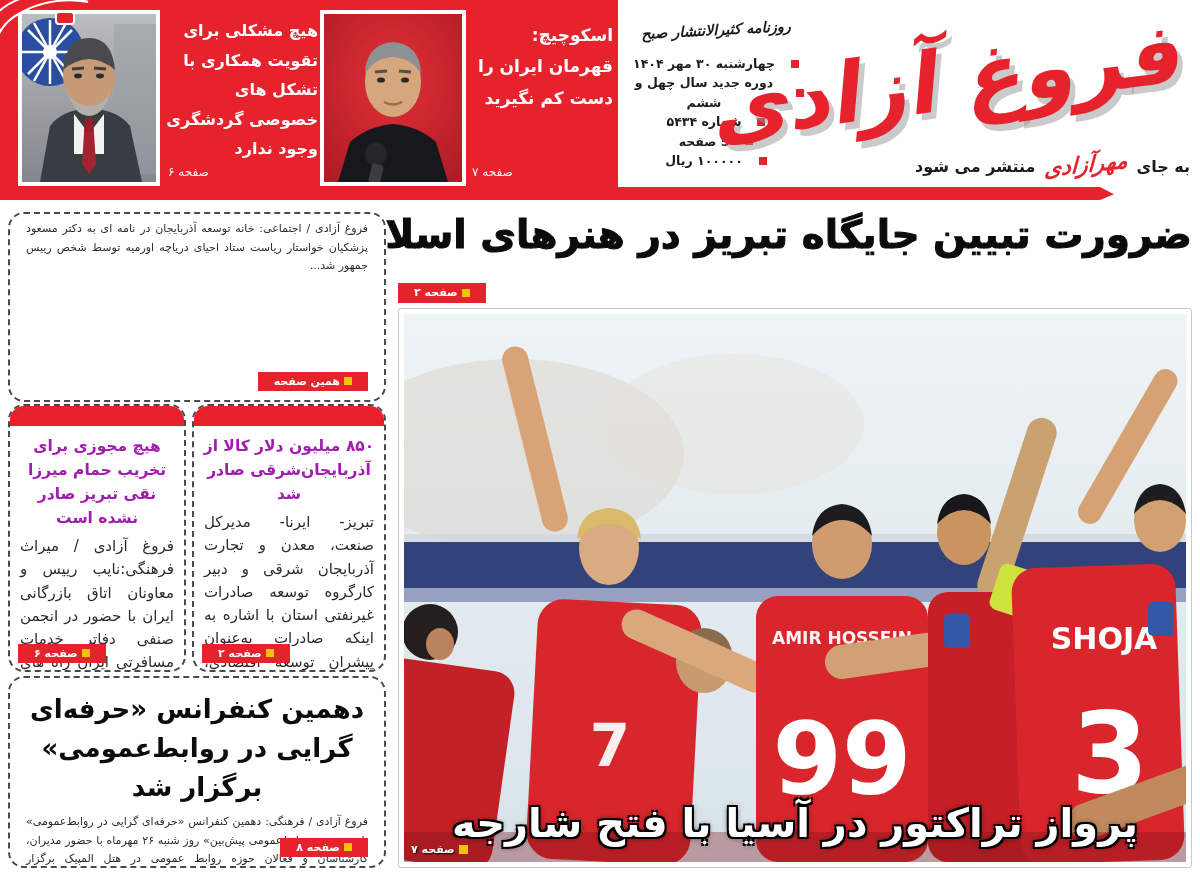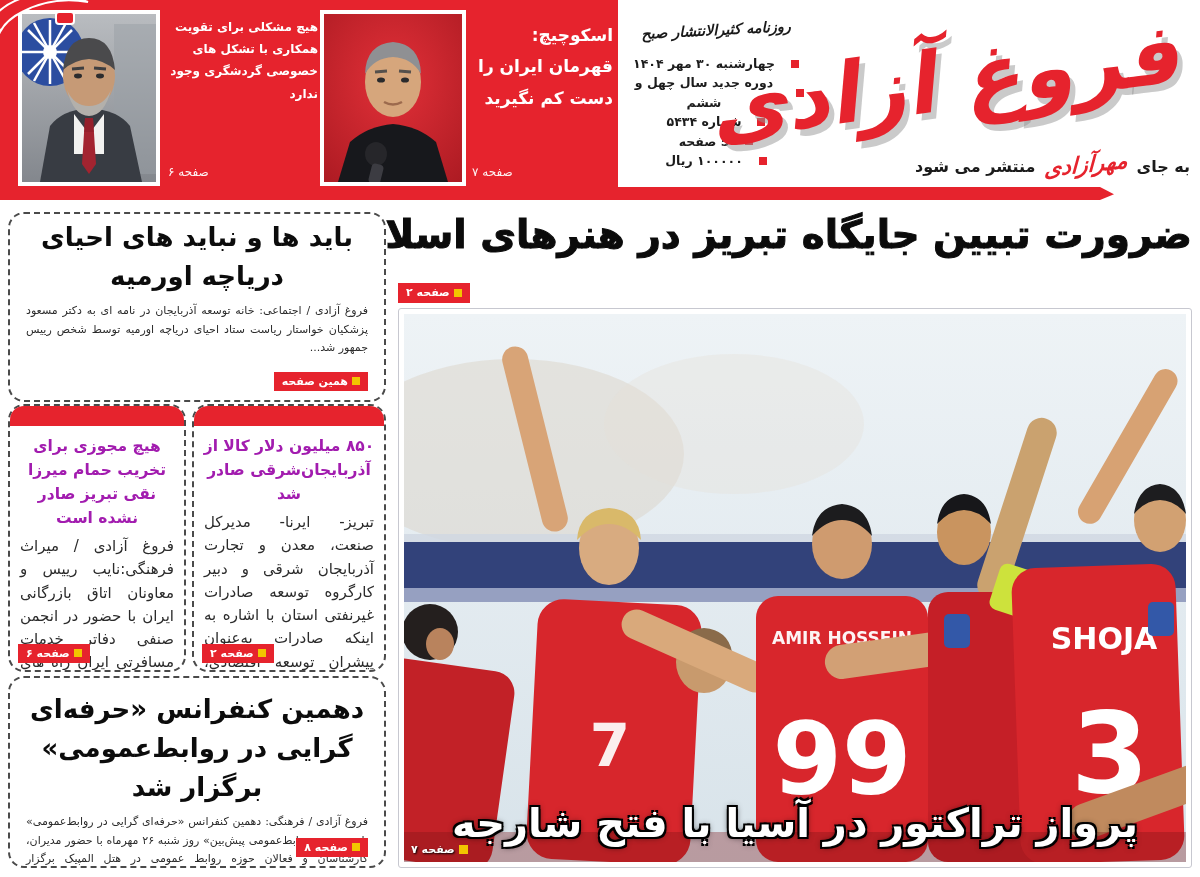--- a/index.html
+++ b/index.html
@@ -6,21 +6,21 @@
   html,body { background:#ffffff; }
   body { font-family:"DejaVu Sans", sans-serif; }
   .page { position:relative; width:1200px; height:877px; background:#fff; overflow:hidden; direction:rtl; }
 
   
   .red-band { position:absolute; left:0; top:0; width:618px; height:200px; background:#e6232d; }
   .band-photo { position:absolute; top:10px; background:#777; border:4px solid #fff; overflow:hidden; }
   .band-photo svg { display:block; }
   .p1 { left:18px; width:142px; height:176px; }
   .p2 { left:320px; width:146px; height:176px; }
-  .band-head { position:absolute; color:#fff; font-weight:bold; font-size:12px; line-height:1.85; text-align:right; }
+  .band-head { position:absolute; color:#fff; font-weight:bold; font-size:16px; line-height:1.85; text-align:right; }
   .bh1 { right:300px; left:165px; top:16px; }
   .bh2 { right:5px; left:470px; top:20px; font-size:17px; }
   .band-tag { position:absolute; color:#fff; font-size:12px; opacity:.95; }
   .bt1 { left:168px; top:165px; }
   .bt2 { left:472px; top:165px; }
 
   .corner-mark { position:absolute; left:-8px; top:-14px; width:120px; height:60px; pointer-events:none; }
 
   
   .info-col { position:absolute; left:628px; top:0; width:176px; height:186px; text-align:center; }
@@ -34,21 +34,21 @@
     font-size:84px; font-weight:bold; color:#e6232d; transform:rotate(-7deg) skewX(-12deg);
     text-shadow:6px 7px 0 rgba(150,150,150,.5); white-space:nowrap; }
   .tagline { position:absolute; right:10px; top:152px; font-size:16px; color:#1b1b1b; font-weight:bold; }
   .tagline .mehr { color:#e6232d; font-size:22px; font-style:italic; font-weight:bold; display:inline-block; transform:rotate(-6deg) skewX(-8deg); margin:0 3px; }
 
   .red-rule { position:absolute; left:0; top:187px; width:1114px; height:13px; background:#e6232d;
     clip-path:polygon(0 0, 1100px 0, 1114px 55%, 1100px 100%, 0 100%); }
 
   
   .ptag { display:inline-flex; align-items:center; gap:4px; background:#e6232d; color:#fff;
-    font-size:11px; font-weight:bold; padding:2px 8px; line-height:1.4; }
+    font-size:11px; font-weight:bold; padding:2px 16px; line-height:1.4; }
   .ptag .ysq { width:8px; height:8px; background:#f2c500; display:inline-block; }
 
   
   .dashbox { position:absolute; background:#fff; border:2px dashed #4a4a4a; border-radius:16px; overflow:hidden; }
   .box-kicker { text-align:center; font-size:13.5px; font-weight:bold; color:#111; margin-top:13px; padding:0 12px; }
   .box-head-lg { text-align:center; font-size:26px; font-weight:bold; color:#0c0c0c; line-height:1.5; margin-top:4px; padding:0 10px; }
   .box-body { font-size:11px; color:#2b2b2b; text-align:justify; line-height:1.7; padding:6px 16px 0 16px; }
   .box-tag-center { position:absolute; bottom:9px; left:0; right:16px; text-align:right; }
   .cap { height:20px; background:#e6232d; border-radius:12px 12px 0 0; }
   .box-head-sm { text-align:center; font-size:15.5px; font-weight:bold; color:#a21caf; line-height:1.55; margin-top:8px; padding:0 8px; }
@@ -187,21 +187,20 @@
 
   <div class="main-headline">ضرورت تبیین جایگاه تبریز  در هنرهای اسلامی</div>
   <div class="main-headline-tag">
     <span class="ptag">
         <span class="ysq"></span>
         <span>صفحه ۲</span>
       </span>
   </div>
 
   <div class="dashbox" style="left:8px; top:212px; width:378px; height:190px;">
-    <div class="box-head-lg">باید ها و نباید های احیای دریاچه اورمیه</div>
     <div class="box-body">فروغ آزادی / اجتماعی: خانه توسعه آذربایجان در نامه ای به دکتر مسعود پزشکیان خواستار ریاست ستاد احیای دریاچه اورمیه توسط شخص رییس جمهور شد...</div>
     <div class="box-tag-center"><span class="ptag">
           <span class="ysq"></span>
           <span>همین صفحه</span>
         </span></div>
   </div>
 
   <div class="dashbox" style="left:8px; top:404px; width:178px; height:268px;">
     <div class="cap"></div>
     <div class="box-head-sm">هیچ مجوزی برای تخریب حمام میرزا نقی تبریز صادر نشده است</div>

